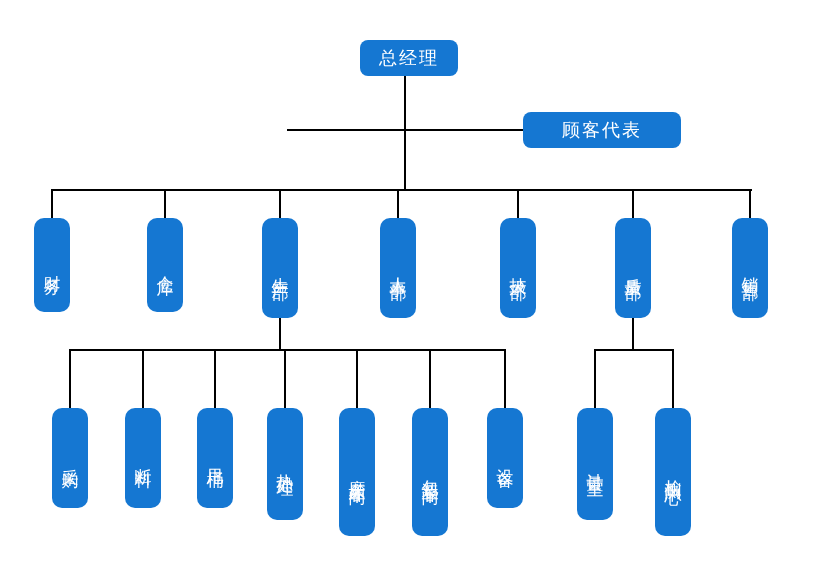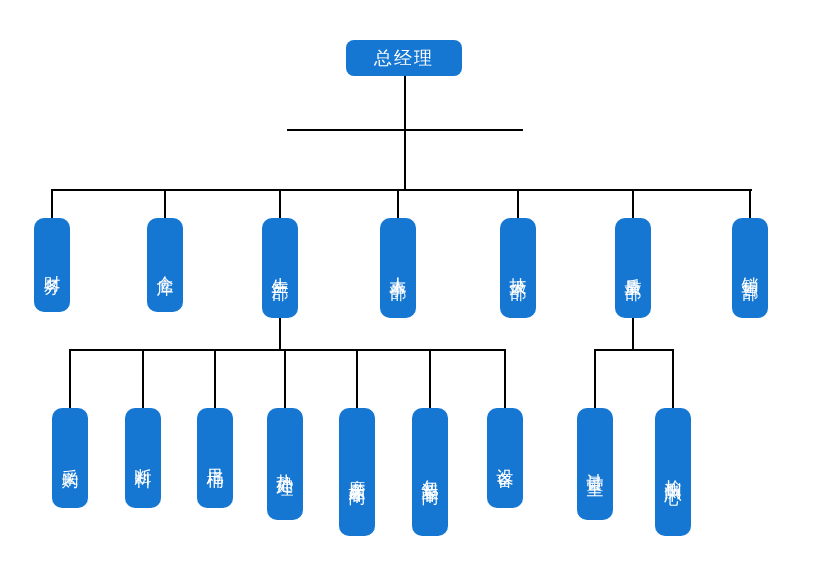--- a/index.html
+++ b/index.html
@@ -73,22 +73,23 @@
   <div class="vline" style="left:284px; top:350px; width:2px; height:58px;"></div>
   <div class="vline" style="left:356px; top:350px; width:2px; height:58px;"></div>
   <div class="vline" style="left:429px; top:350px; width:2px; height:58px;"></div>
   <div class="vline" style="left:504px; top:350px; width:2px; height:58px;"></div>
 
   <div class="vline" style="left:632px; top:318px; width:2px; height:32px;"></div>
   <div class="hline" style="left:594px; top:349px; width:80px; height:2px;"></div>
   <div class="vline" style="left:594px; top:350px; width:2px; height:58px;"></div>
   <div class="vline" style="left:672px; top:350px; width:2px; height:58px;"></div>
 
-  <div class="node" style="left:346px; top:40px; width:116px; height:36px;">总经理</div>
+  <div class="node" style="left:360px; top:40px; width:98px; height:36px;">总经理</div>
 
+  <div class="node" style="left:523px; top:112px; width:158px; height:36px;">顾客代表</div>
 
   <div class="vnode" style="left:34px; top:218px; width:36px; height:94px;">财务</div>
   <div class="vnode" style="left:147px; top:218px; width:36px; height:94px;">仓库</div>
   <div class="vnode" style="left:262px; top:218px; width:36px; height:100px;">生产部</div>
   <div class="vnode" style="left:380px; top:218px; width:36px; height:100px;">人事部</div>
   <div class="vnode" style="left:500px; top:218px; width:36px; height:100px;">技术部</div>
   <div class="vnode" style="left:615px; top:218px; width:36px; height:100px;">质量部</div>
   <div class="vnode" style="left:732px; top:218px; width:36px; height:100px;">销售部</div>
 
   <div class="vnode" style="left:52px; top:408px; width:36px; height:100px;">采购</div>

